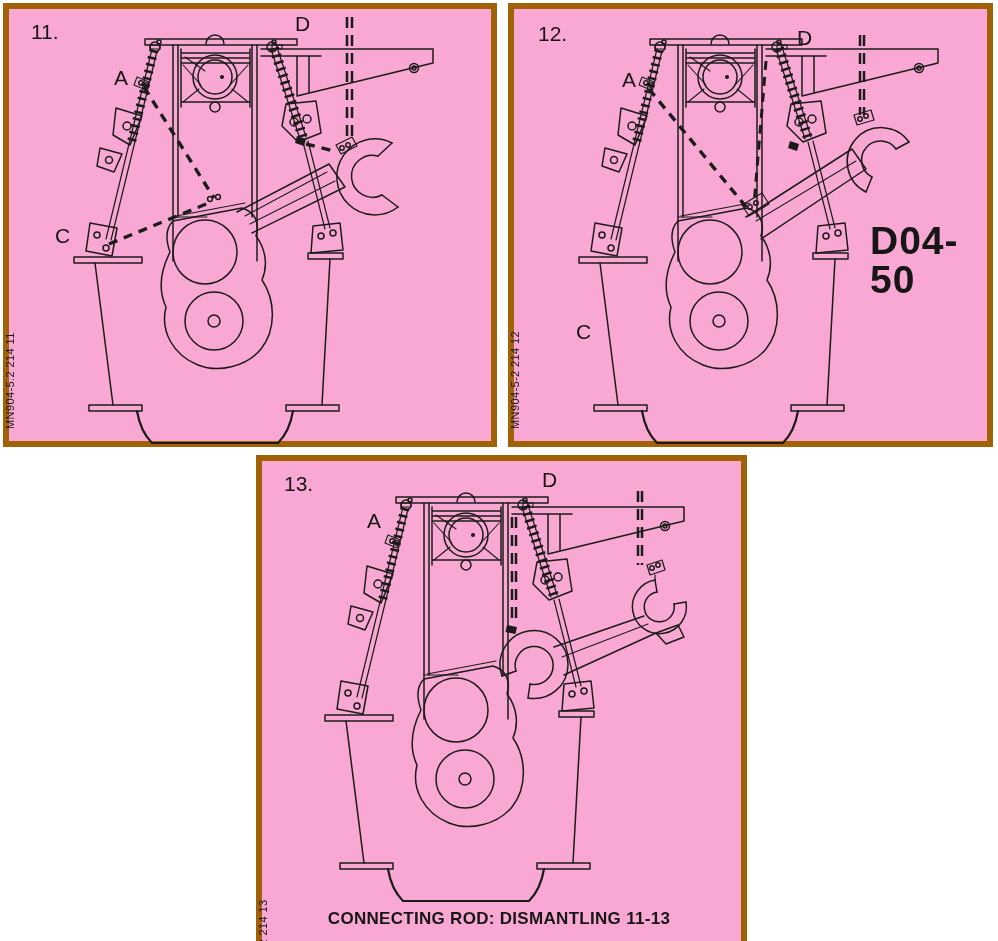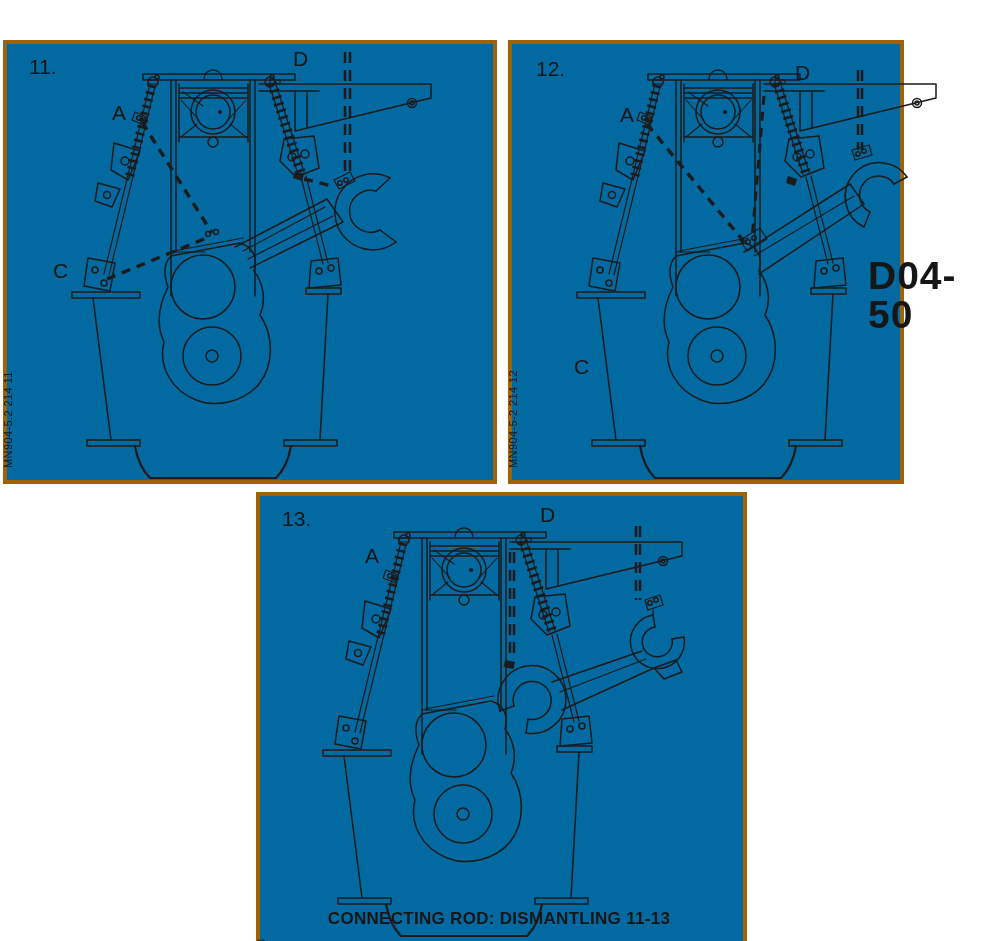--- a/index.html
+++ b/index.html
@@ -1,20 +1,20 @@
 <!DOCTYPE html>
 <html><head>
 <meta charset="utf-8">
 <style>
   html,body{margin:0;padding:0;background:#ffffff;}
   .page{position:relative;width:998px;height:941px;background:#ffffff;
         font-family:"Liberation Sans", sans-serif;color:#161616;overflow:hidden;}
-  .panel{position:absolute;border:4px solid #a16207;background:#0369a1;box-sizing:border-box;margin-top:37px;}
+  .panel{position:absolute;border:6px solid #a16207;background:#f9a8d4;box-sizing:border-box;}
   .panel-11{left:3px;top:3px;width:494px;height:444px;}
-  .panel-12{left:508px;top:3px;width:396px;height:444px;}
+  .panel-12{left:508px;top:3px;width:485px;height:444px;}
   .panel-13{left:256px;top:455px;width:491px;height:560px;}
   .panel svg{position:absolute;left:0;top:0;}
   .fig-num{position:absolute;font-size:21px;line-height:1;}
   .pt-label{position:absolute;font-size:21px;line-height:1;}
   .tool-ref{position:absolute;font-size:39px;line-height:1;letter-spacing:1px;font-weight:bold;}
   .vcode{position:absolute;left:7px;bottom:10px;font-size:11px;letter-spacing:.4px;
          white-space:nowrap;transform-origin:0 100%;transform:rotate(-90deg) translateX(2px);}
   .caption{position:absolute;left:0;right:0;top:909px;text-align:center;
            font-size:17px;font-weight:bold;letter-spacing:.3px;}
   .hidden-defs{position:absolute;width:0;height:0;overflow:hidden;}

